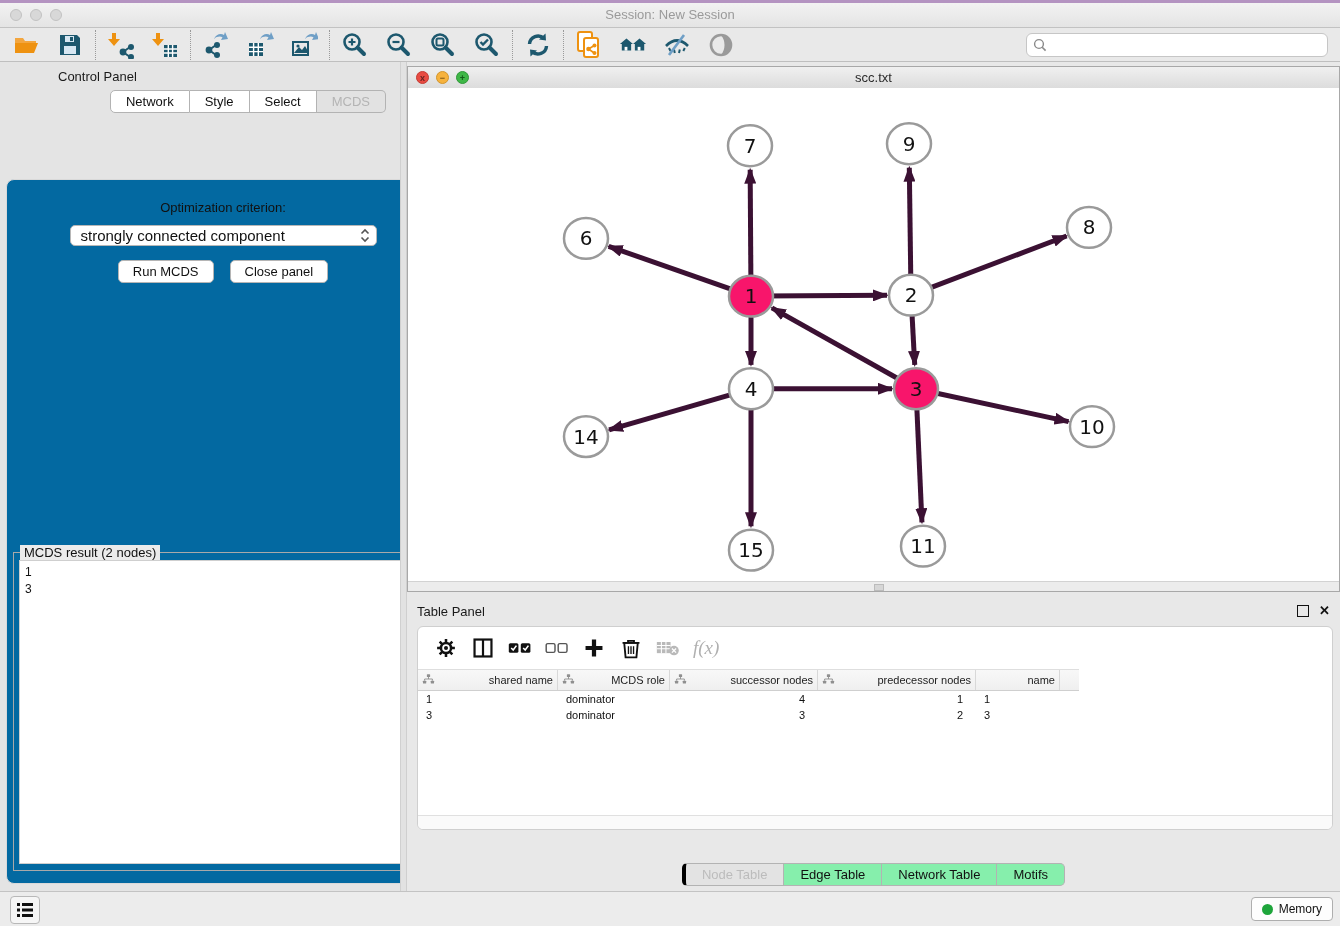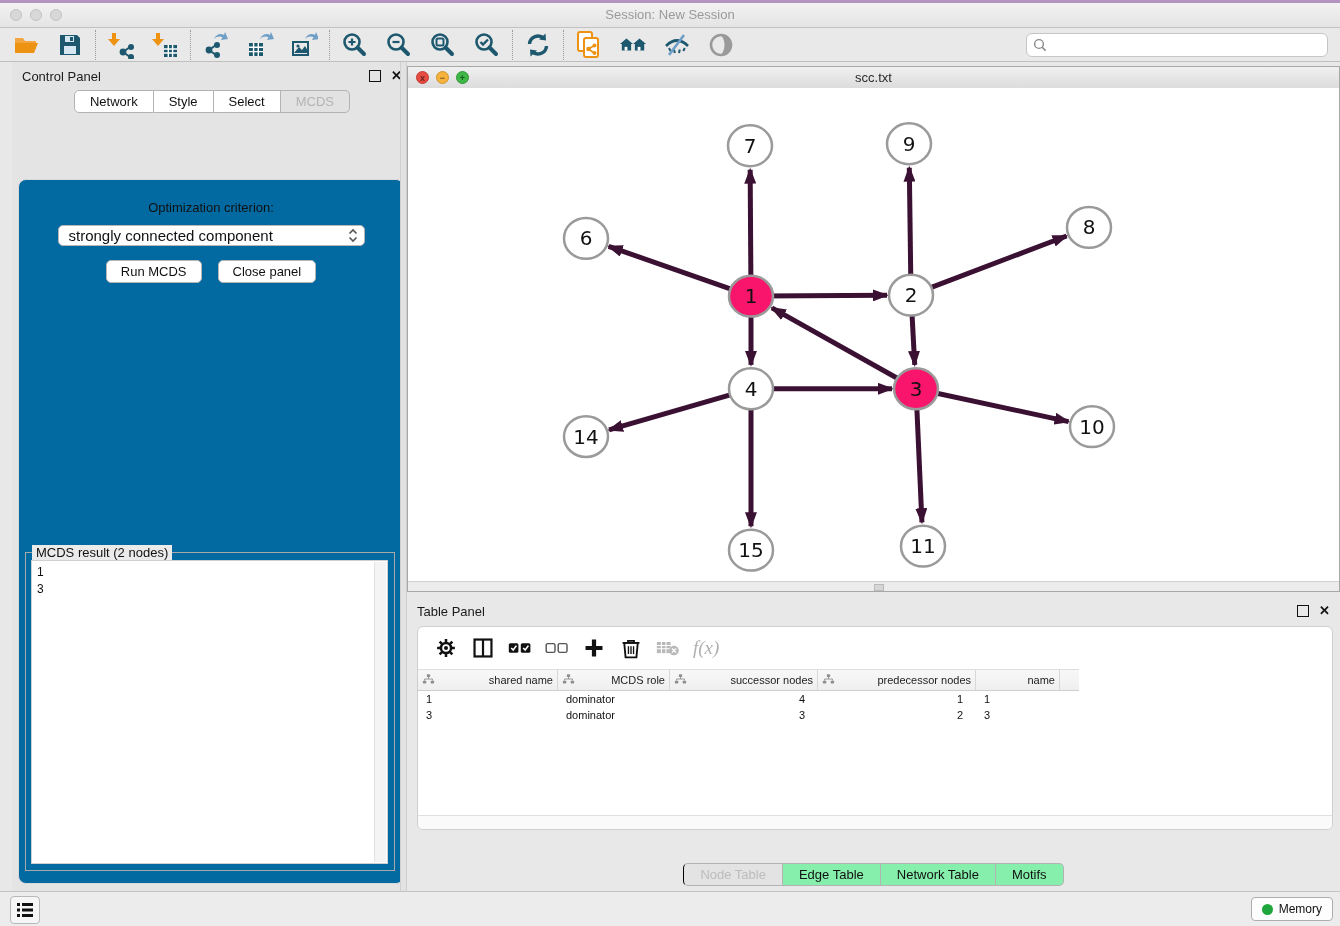--- a/index.html
+++ b/index.html
@@ -20,21 +20,21 @@
            border-bottom:1px solid #bfbfbf;display:flex;align-items:center;padding:0 12px;box-sizing:border-box;}
   .tgroup{display:flex;align-items:center;gap:16px;}
   .sep{width:0;height:30px;border-left:1px dotted #9a9a9a;margin:0 11px;}
   .tbtn{width:28px;height:28px;display:flex;align-items:center;justify-content:center;cursor:default;}
   .tbtn svg{display:block;}
   .search-wrap{margin-left:auto;width:288px;height:22px;background:#fff;border:1px solid #c6c6c6;
                border-radius:6px;display:flex;align-items:center;padding:0 6px;gap:5px;}
   .search-wrap input{border:none;outline:none;flex:1;font-size:13px;background:transparent;font-family:inherit;}
 
   
-  .control-panel{position:absolute;left:12px;top:62px;width:400px;bottom:34px;background:#e4e4e4;}
+  .control-panel{position:absolute;left:0;top:62px;width:400px;bottom:34px;background:#e4e4e4;padding-left:48px;}
   .splitter-v{position:absolute;left:400px;top:62px;width:7px;bottom:34px;background:#e2e2e2;
               border-left:1px solid #d0d0d0;border-right:1px solid #cfcfcf;box-sizing:border-box;}
   .cp-header{height:28px;display:flex;align-items:center;padding:0 10px;font-size:13px;color:#1a1a1a;}
   .panel-ctl{margin-left:auto;display:flex;gap:10px;align-items:center;}
   .float-box{width:10px;height:10px;border:1.5px solid #111;display:inline-block;}
   .close-x{font-size:13px;font-weight:bold;color:#111;line-height:10px;}
   .cp-tabs{display:flex;justify-content:center;position:relative;z-index:2;}
   .cp-tab{padding:3px 15px;font-size:13px;background:#fff;border:1px solid #b3b3b3;border-left:none;color:#111;}
   .cp-tab:first-child{border-left:1px solid #b3b3b3;border-radius:5px 0 0 5px;}
   .cp-tab:last-child{border-radius:0 5px 5px 0;}
@@ -84,21 +84,21 @@
             border-top:1px solid #dedede;border-bottom:1px solid #cfcfcf;width:661px;box-sizing:content-box;}
   .th-cell{display:flex;align-items:center;font-size:11px;color:#222;border-right:1px solid #d8d8d8;
            box-sizing:border-box;padding:0 4px;gap:4px;}
   .th-cell .lbl{flex:1;text-align:right;}
   .tbl-row{display:flex;height:16px;}
   .td-cell{font-size:11px;color:#111;box-sizing:border-box;padding:0 8px;line-height:16px;overflow:hidden;}
   .td-cell.r{text-align:right;padding-right:13px;}
   .tp-hscroll{position:absolute;left:0;right:0;bottom:0;height:13px;background:#fafafa;border-top:1px solid #e0e0e0;}
   .tp-tabs{position:absolute;bottom:6px;left:0;right:0;display:flex;justify-content:center;}
   .tp-tab{padding:3px 16px;font-size:13px;background:#86efac;border:1px solid #b3b3b3;border-left:none;color:#111;}
-  .tp-tab:first-child{border-left:1px solid #000000;border-radius:5px 0 0 5px;}
+  .tp-tab:first-child{border-left:4px solid #000000;border-radius:5px 0 0 5px;}
   .tp-tab:last-child{border-radius:0 5px 5px 0;}
   .tp-tab.sel{background:#e3e3e3;color:#bcbcbc;}
 
   
   .statusbar{position:absolute;left:0;right:0;bottom:0;height:34px;background:#ececec;border-top:1px solid #c3c3c3;}
   .list-btn{position:absolute;left:10px;top:4px;width:28px;height:26px;background:#f6f6f6;border:1px solid #b8b8b8;
             border-radius:4px;display:flex;align-items:center;justify-content:center;}
   .memory-btn{position:absolute;right:7px;top:5px;height:24px;background:#fdfdfd;border:1px solid #aeaeae;
               border-radius:4px;display:flex;align-items:center;gap:6px;padding:0 10px;font-size:12px;color:#111;box-sizing:border-box;}
   .mem-dot{width:11px;height:11px;border-radius:50%;background:#1ea53b;}

